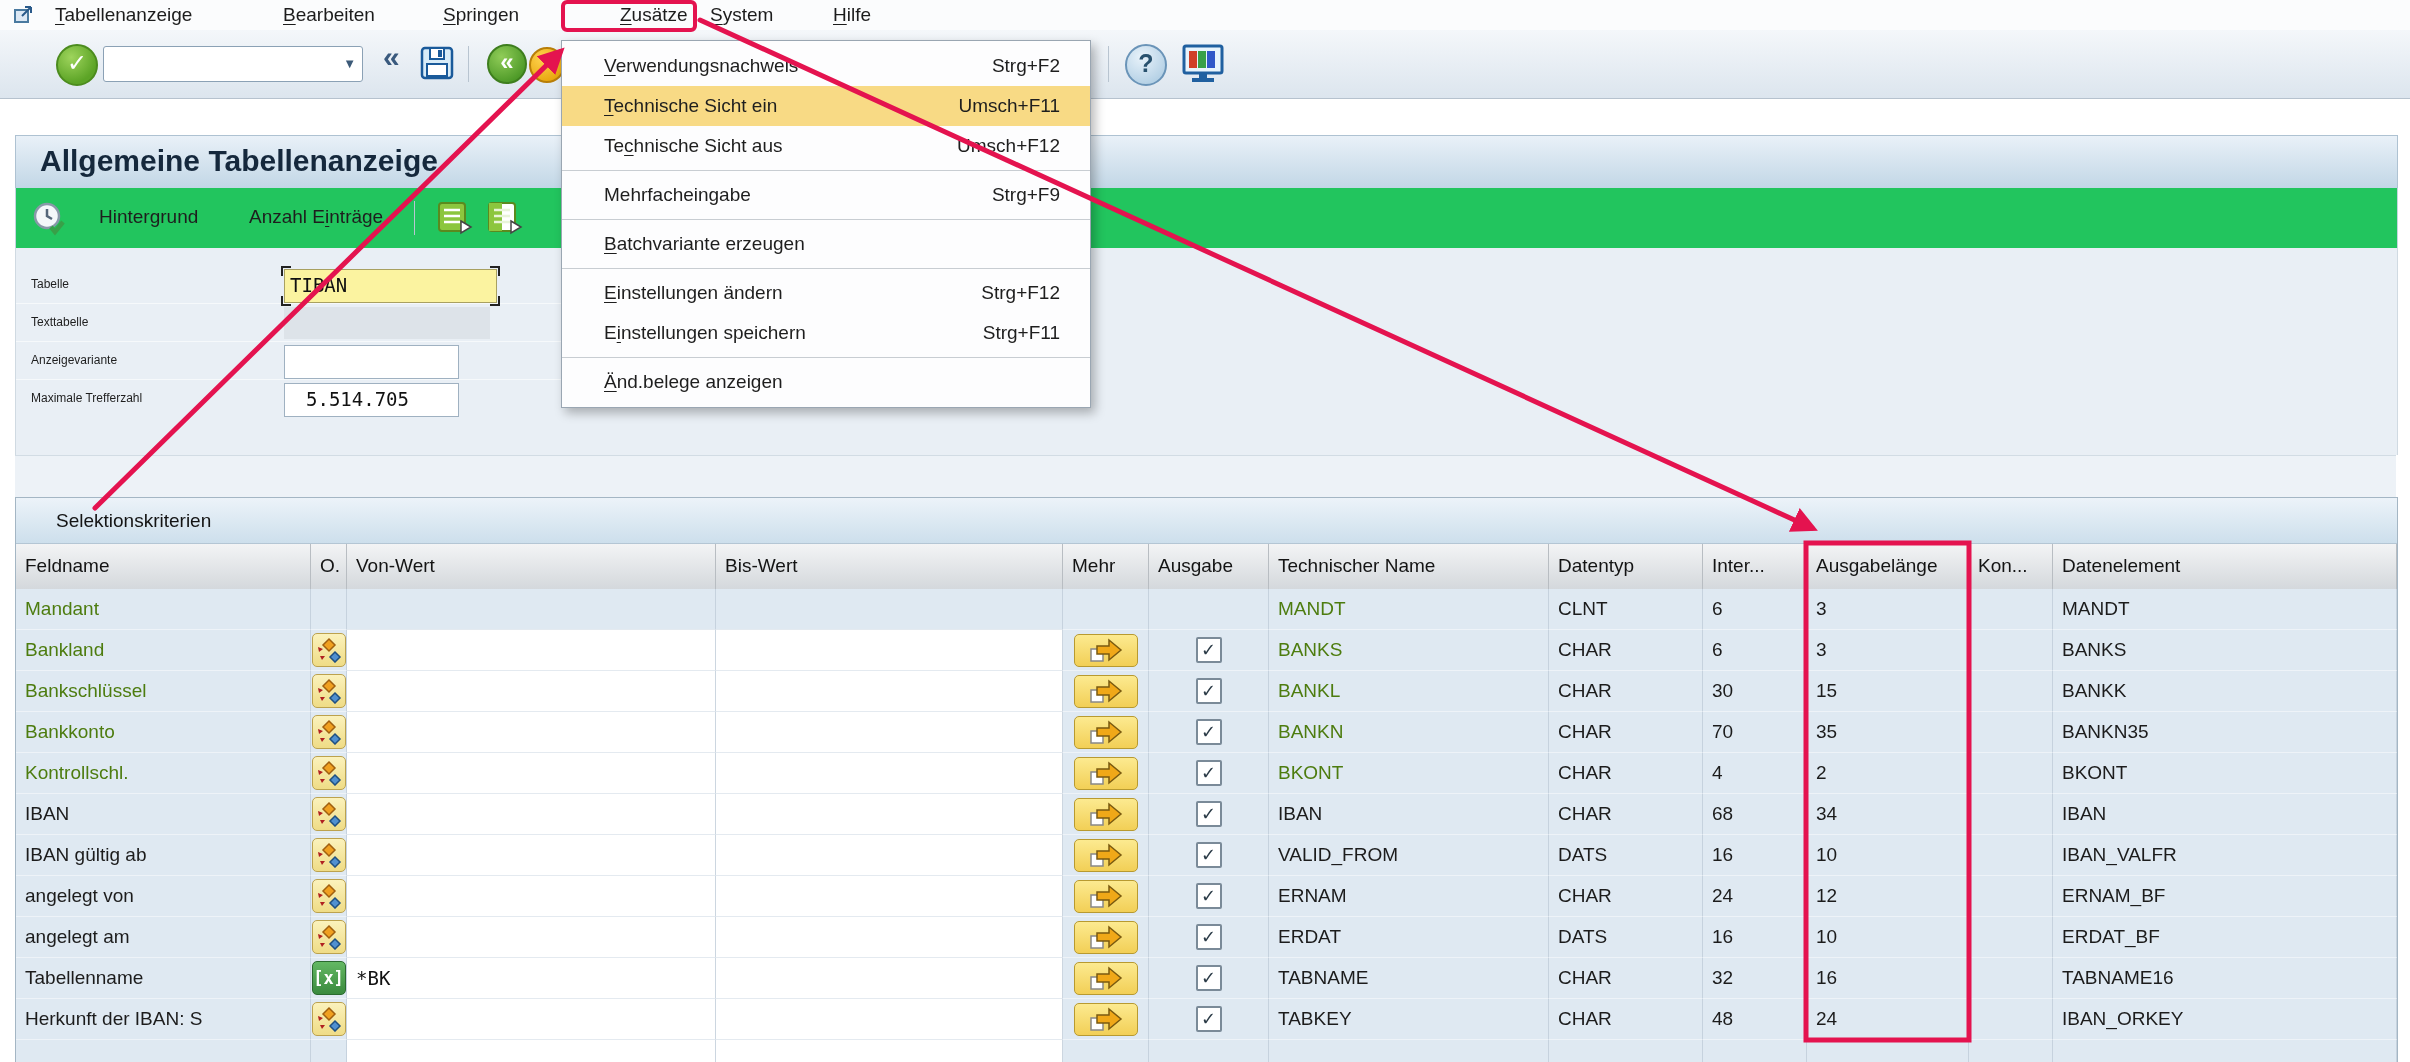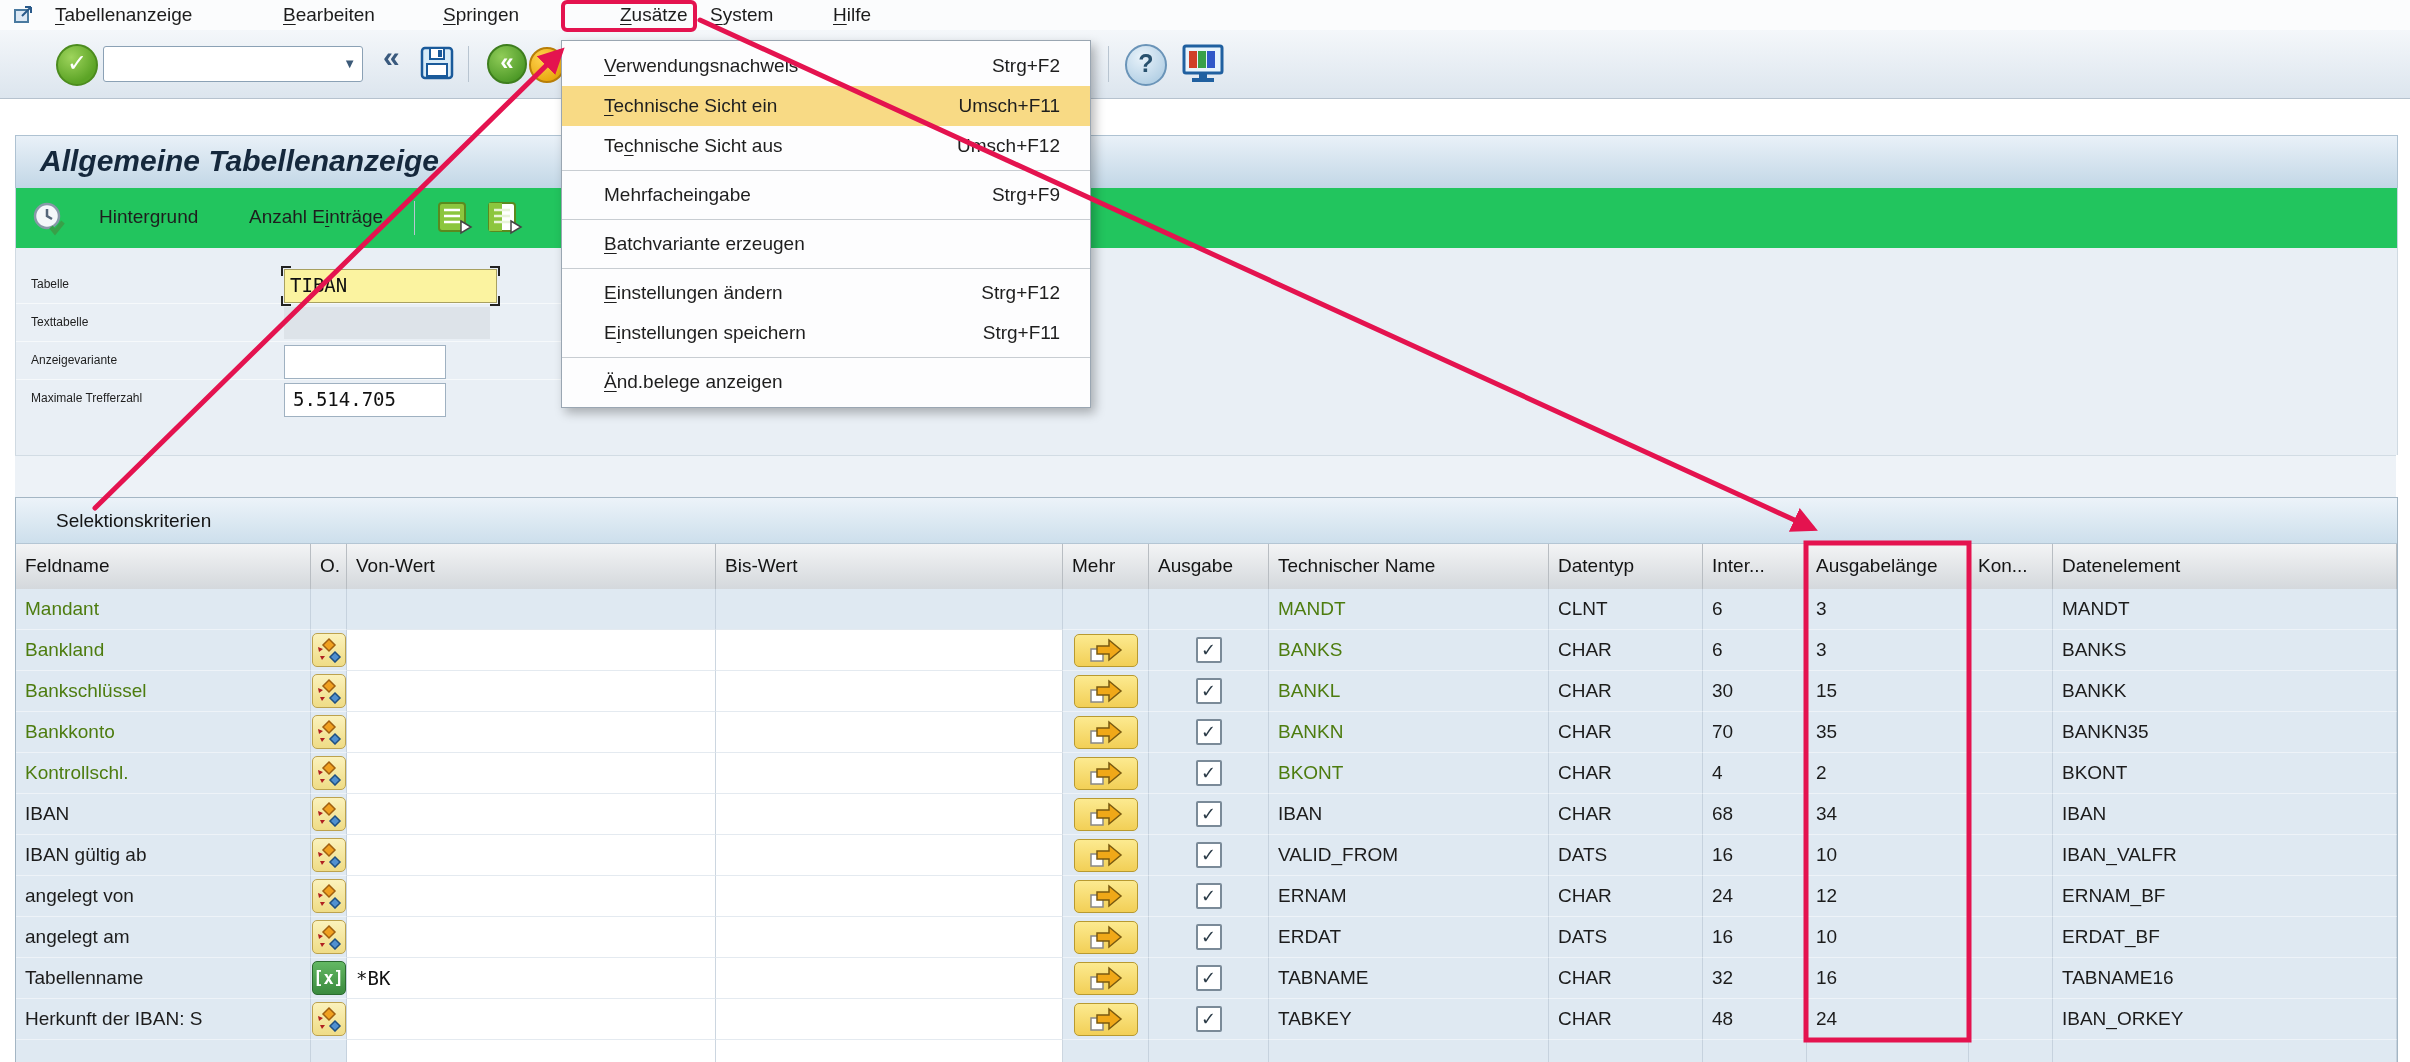--- a/index.html
+++ b/index.html
@@ -29,40 +29,40 @@
   .circle-green{width:36px;height:36px;border-radius:50%;
     background:radial-gradient(circle at 35% 30%,#90cc58,#4e9a28 75%);border:2px solid #3e7e1e;
     color:#fff;font-size:24px;font-weight:bold;text-align:center;line-height:32px;}
   .circle-yellow{width:32px;height:32px;border-radius:50%;background:radial-gradient(circle at 35% 30%,#ffd24e,#e8a810 75%);border:2px solid #b87e08;}
   .circle-help{width:38px;height:38px;border-radius:50%;background:radial-gradient(circle at 38% 30%,#e8f2fa,#b2cfe4 80%);
     border:2px solid #6a94b8;color:#28516e;font-size:25px;font-weight:bold;text-align:center;line-height:34px;}
 
   
   .titlebar{position:absolute;left:15px;top:135px;width:2381px;height:52px;
     background:linear-gradient(#e9f1f8,#c2d7e6);border:1px solid #aec2d2;border-bottom:1px solid #9fb6c8;}
-  .titlebar h1{margin:0;padding-left:24px;font-size:30px;line-height:50px;font-style:italic;font-weight:bold;color:#15283c;}
+  .titlebar h1{margin:0;padding-left:24px;font-size:30px;line-height:50px;font-weight:bold;color:#15283c;}
 
   
   .apptoolbar{position:absolute;left:15px;top:188px;width:2381px;height:60px;background:#22c55e;
     border-left:1px solid #c6d4e0;border-right:1px solid #c6d4e0;border-bottom:1px solid #c2d2de;}
   .at-label{position:absolute;top:0;height:60px;line-height:58px;font-size:19px;color:#1e1e1e;cursor:default;}
   .at-sep{position:absolute;left:398px;top:13px;width:1px;height:34px;background:#b8c6d2;}
   .at-icon{position:absolute;top:13px;}
 
   
   .formarea{position:absolute;left:15px;top:248px;width:2381px;height:207px;background:#e9eff5;
     border-left:1px solid #d0dae2;border-right:1px solid #d0dae2;}
   .fband{position:absolute;left:15px;top:455px;width:2381px;height:42px;background:#edf2f7;border-top:1px solid #d2dce4;}
   .frow{position:absolute;left:0;width:760px;height:37px;border-bottom:1px solid #f6f9fb;}
   .frow .flabel{position:absolute;left:15px;top:0;line-height:36px;font-size:12px;color:#1e1e1e;}
   .ffield{position:absolute;left:268px;height:32px;font-size:19px;line-height:30px;}
   .f-yellow{width:206px;background:#fbf3a0;border:1px solid #a8a060;color:#111;
     font-family:"DejaVu Sans Mono","Liberation Mono",monospace;padding-left:5px;}
   .f-ro{width:206px;background:#dde3e9;}
-  .f-white{width:152px;background:#fff;border:1px solid #9fb1c1;padding-left:8px;
+  .f-white{width:152px;background:#fff;border:1px solid #9fb1c1;padding-left:21px;
     font-family:"DejaVu Sans Mono","Liberation Mono",monospace;color:#111;}
   .corner{position:absolute;width:8px;height:8px;}
   .corner.tl{left:-4px;top:-4px;border-left:2px solid #222;border-top:2px solid #222;}
   .corner.bl{left:-4px;bottom:-4px;border-left:2px solid #222;border-bottom:2px solid #222;}
   .corner.tr{right:-4px;top:-4px;border-right:2px solid #222;border-top:2px solid #222;}
   .corner.br{right:-4px;bottom:-4px;border-right:2px solid #222;border-bottom:2px solid #222;}
 
   
   .group{position:absolute;left:15px;top:497px;width:2381px;height:565px;overflow:hidden;
     border:1px solid #a4b6c4;border-bottom:none;background:#dfe9f2;}

